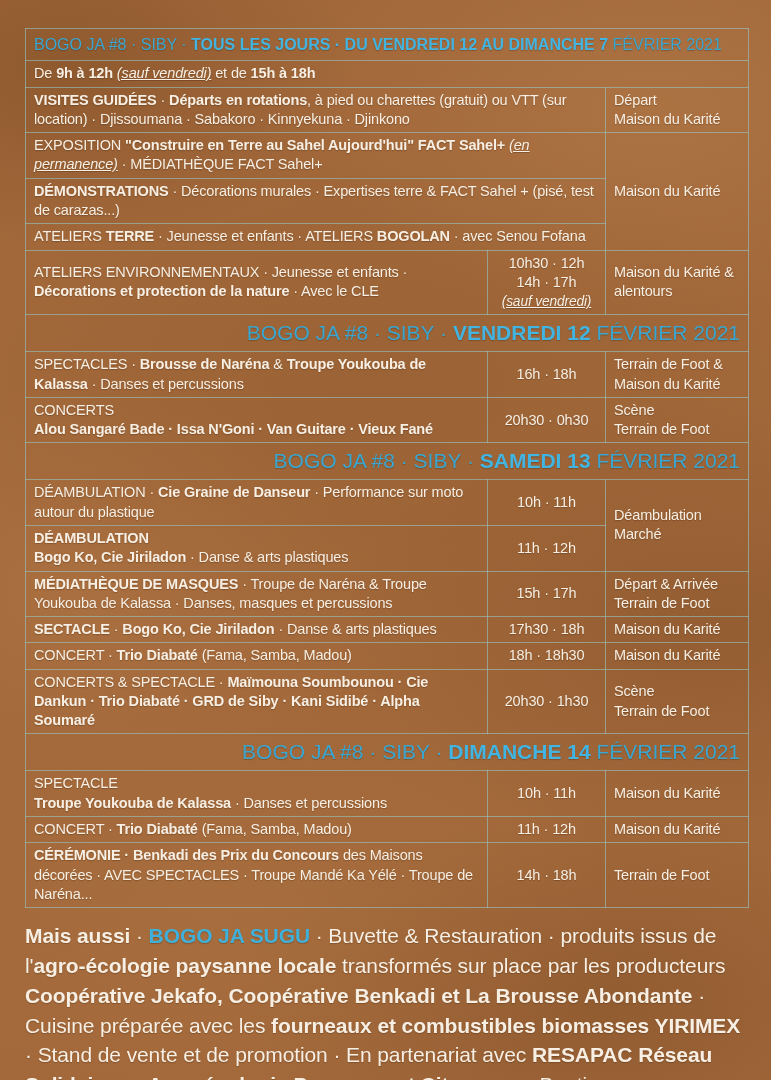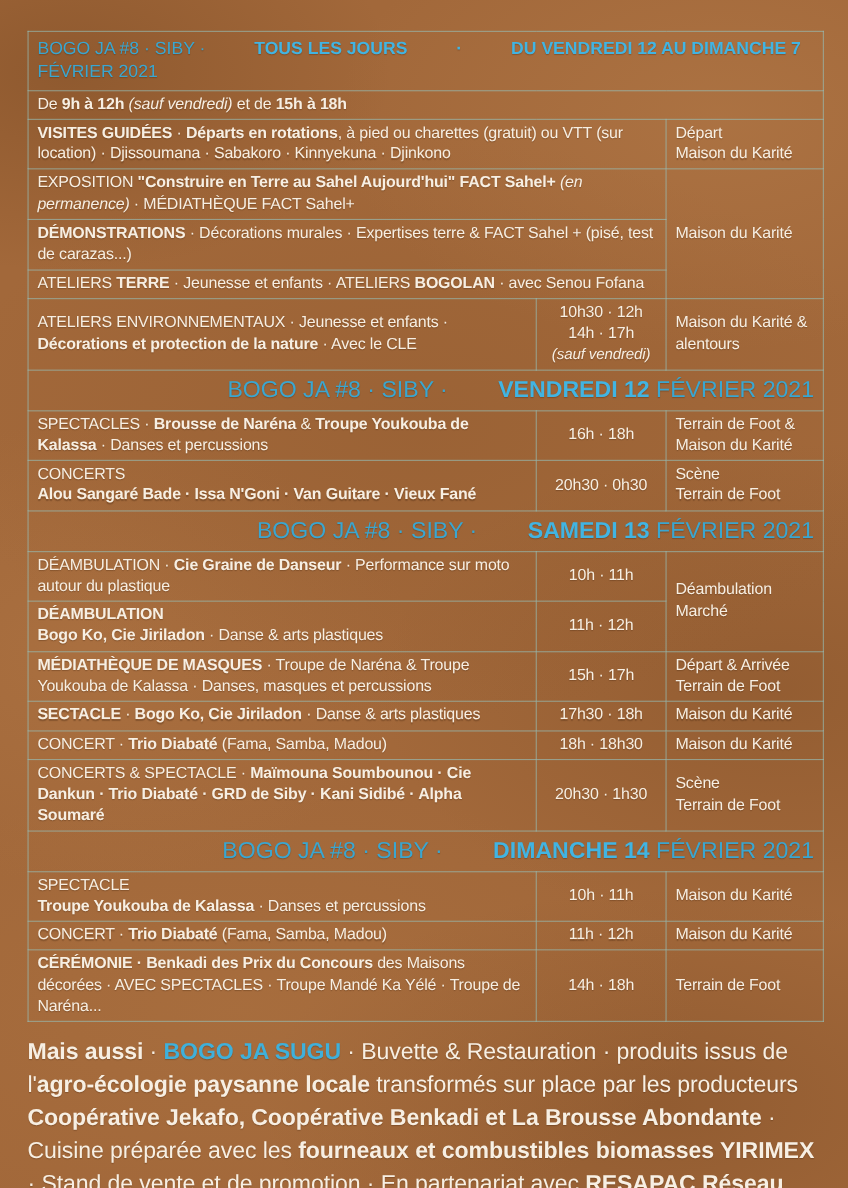--- a/index.html
+++ b/index.html
@@ -21,23 +21,23 @@
     width:723px;border-collapse:collapse;table-layout:fixed;
     color:#f7efe3;font-size:14.5px;line-height:1.33;letter-spacing:-0.15px;
     text-shadow:0 1px 1px rgba(60,30,10,.30);
   }
   col.c-act{width:462px;} col.c-time{width:118px;} col.c-loc{width:143px;}
   td{border:1px solid rgba(150,196,190,.62);padding:3px 8px;vertical-align:middle;}
   td.time{text-align:center;padding:3px 4px;margin-top:34px;}
   td.time .i{font-size:.95em;}
   tr.section td{color:#3aa6d0;font-size:21px;padding:4px 8px;letter-spacing:0;text-align:right;}
   tr.title td{color:#3aa6d0;font-size:16px;padding:5px 8px;letter-spacing:0;}
-  tr.title .b, tr.section .b{color:#41b4e2;margin-left:40px;}
+  tr.title .b, tr.section .b{color:#41b4e2;}
   .b{font-weight:bold;}
-  .i{font-style:italic;}
+  .i{font-style:italic;text-decoration:underline;}
   .accent{color:#3fb0da;}
   .footer{
     width:723px;margin:13px 0 0;color:#f7efe3;font-size:21px;line-height:1.42;
     letter-spacing:-0.1px;text-shadow:0 1px 1px rgba(60,30,10,.30);
   }
 </style>
 </head>
 <body>
 
 <div class="poster">

